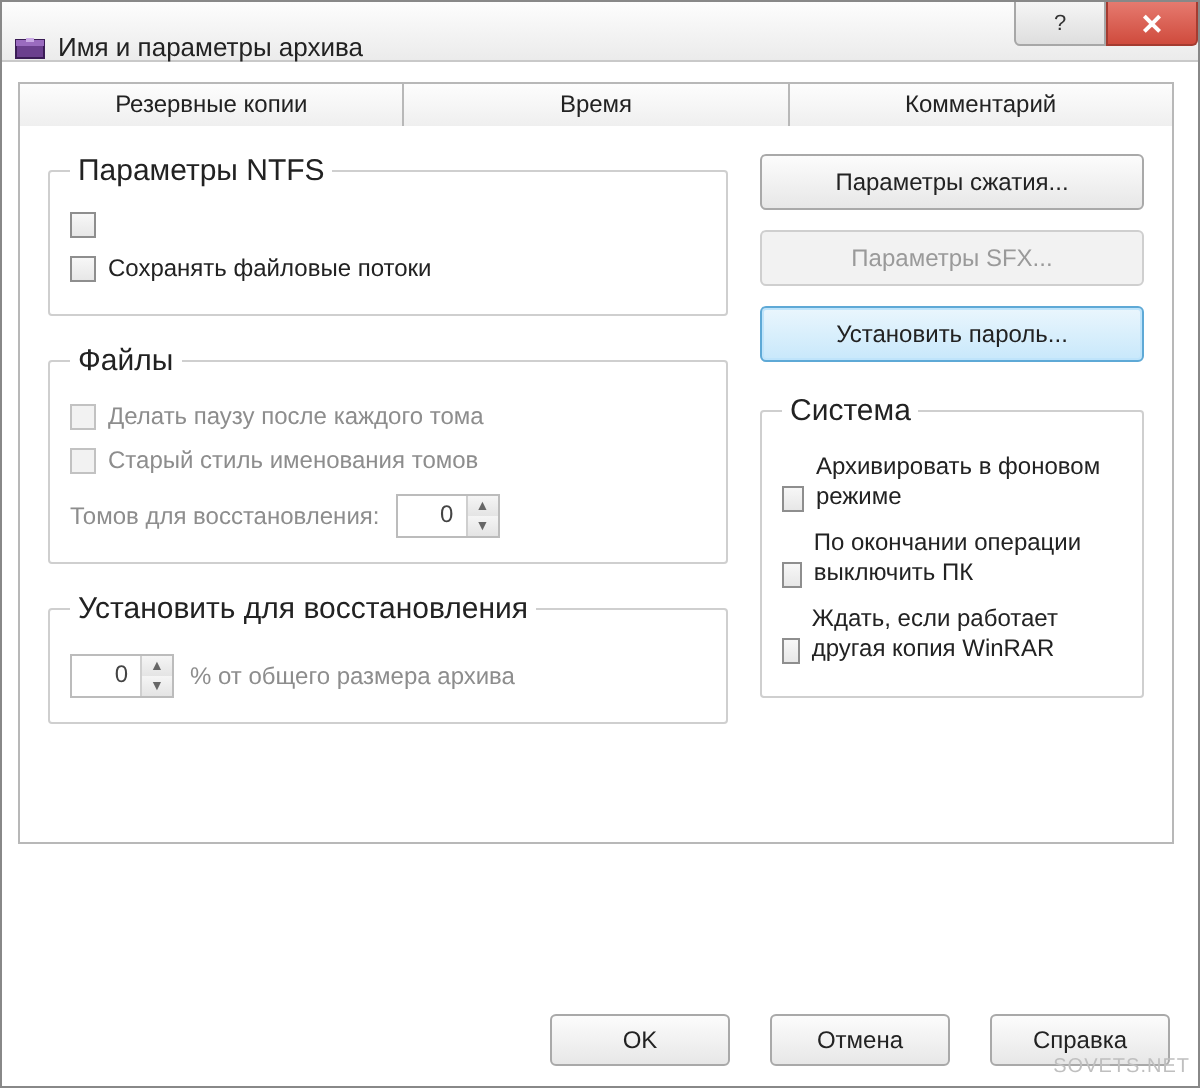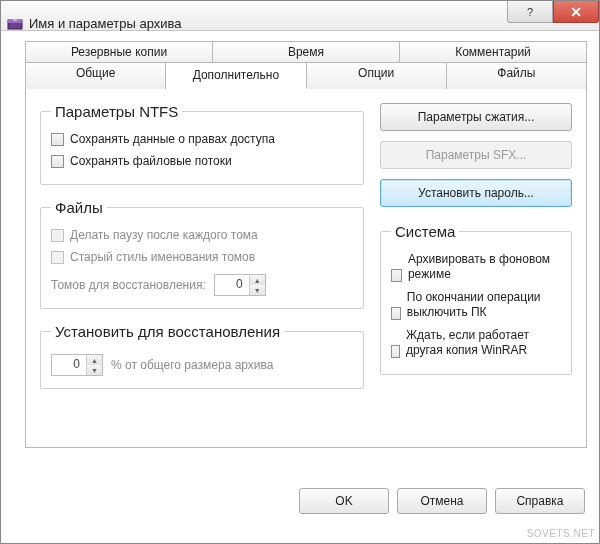--- a/index.html
+++ b/index.html
@@ -33,21 +33,21 @@
     display: flex; align-items: center; justify-content: center;
     font-size: 11px; color: #333;
   }
   .ctrl.help { border-bottom-left-radius: 3px; }
   .ctrl.close {
     background: linear-gradient(to bottom, #e67a6f, #cf4b3d);
     color: #fff; font-size: 14px; font-weight: bold;
     border-color: #a43b30;
     border-bottom-right-radius: 3px;
   }
-  .client { padding: 10px 12px 8px 24px; }
+  .client { padding: 10px 12px 8px 8px; }
   .tabs { position: relative; }
   .tabrow { display: flex; }
   .tab {
     border: 1px solid #b8b8b8;
     background: linear-gradient(to bottom, #fdfdfd, #efefef);
     padding: 3px 0 4px 0;
     text-align: center;
     color: #222;
     position: relative;
     cursor: default;
@@ -112,22 +112,22 @@
   .btn.accent {
     border-color: #5ea9d6;
     background: linear-gradient(to bottom, #eaf6fd, #c8e8fb);
     box-shadow: inset 0 0 0 1px #bfe4fb;
   }
   .system-chk { display: flex; align-items: flex-end; gap: 6px; padding: 4px 0; }
   .system-chk .lbl { color: #222; line-height: 1.25; }
   .footer {
     position: absolute;
     left: 0; right: 0; bottom: 0;
-    padding: 10px 14px 31px 0;
-    display: flex; justify-content: flex-end; gap: 8px;
+    padding: 10px 14px 12px 0;
+    display: flex; justify-content: flex-end; gap: 20px;
     background: #fff;
   }
   .footer .btn { width: 90px; padding: 5px 0; }
   .watermark {
     position: absolute;
     right: 4px; bottom: 6px;
     color: #bfbfbf; font-size: 10px; letter-spacing: 0.5px;
   }
   .wrap { position: relative; height: 514px; }
 </style>
@@ -152,34 +152,27 @@
 </div>
 
 <div class="wrap">
 <div class="client">
   <div class="tabs">
     <div class="tabrow row1">
       <div class="tab">Резервные копии</div>
       <div class="tab">Время</div>
       <div class="tab">Комментарий</div>
     </div>
-    <div class="tabrow row2">
-      <div class="tab">Общие</div>
-      <div class="tab active">Дополнительно</div>
-      <div class="tab">Опции</div>
-      <div class="tab">Файлы</div>
-    </div>
 
     <div class="tabpanel">
       <div class="col-left">
         <fieldset>
           <legend>Параметры NTFS</legend>
           <label class="chk">
             <span class="chkbox"></span>
-            <span>Сохранять данные о правах доступа</span>
           </label>
           <label class="chk">
             <span class="chkbox"></span>
             <span>Сохранять файловые потоки</span>
           </label>
         </fieldset>
 
         <fieldset>
           <legend>Файлы</legend>
           <label class="chk disabled">

